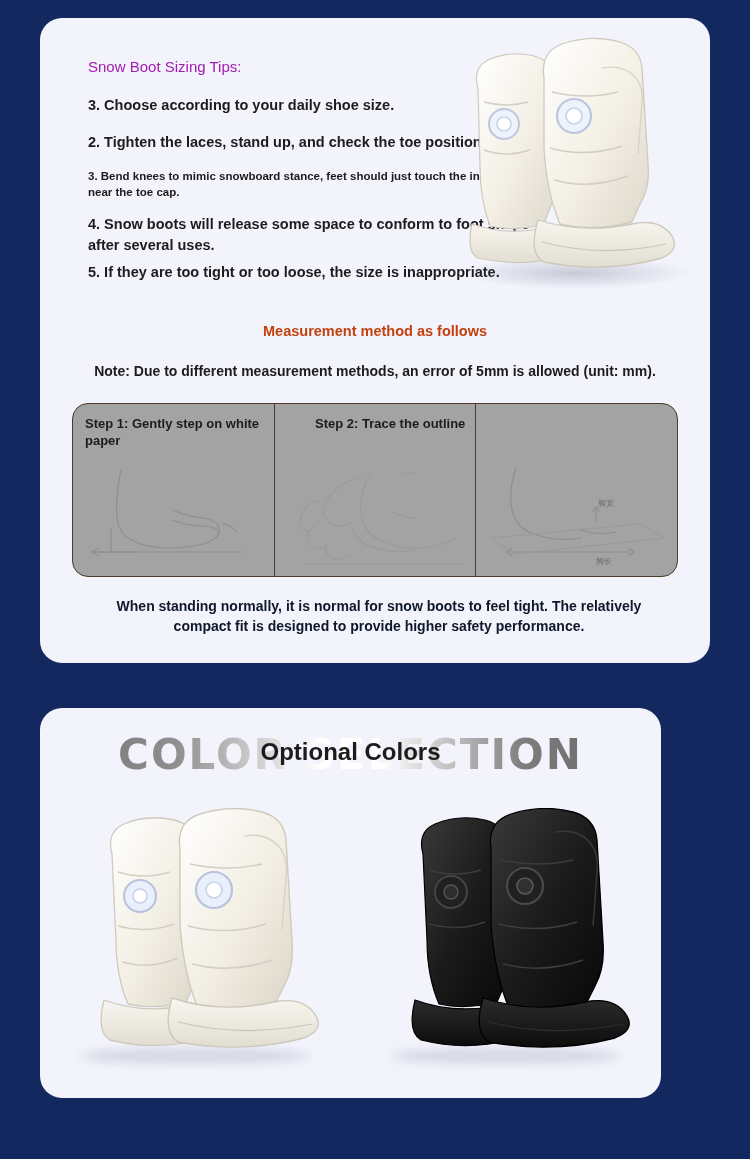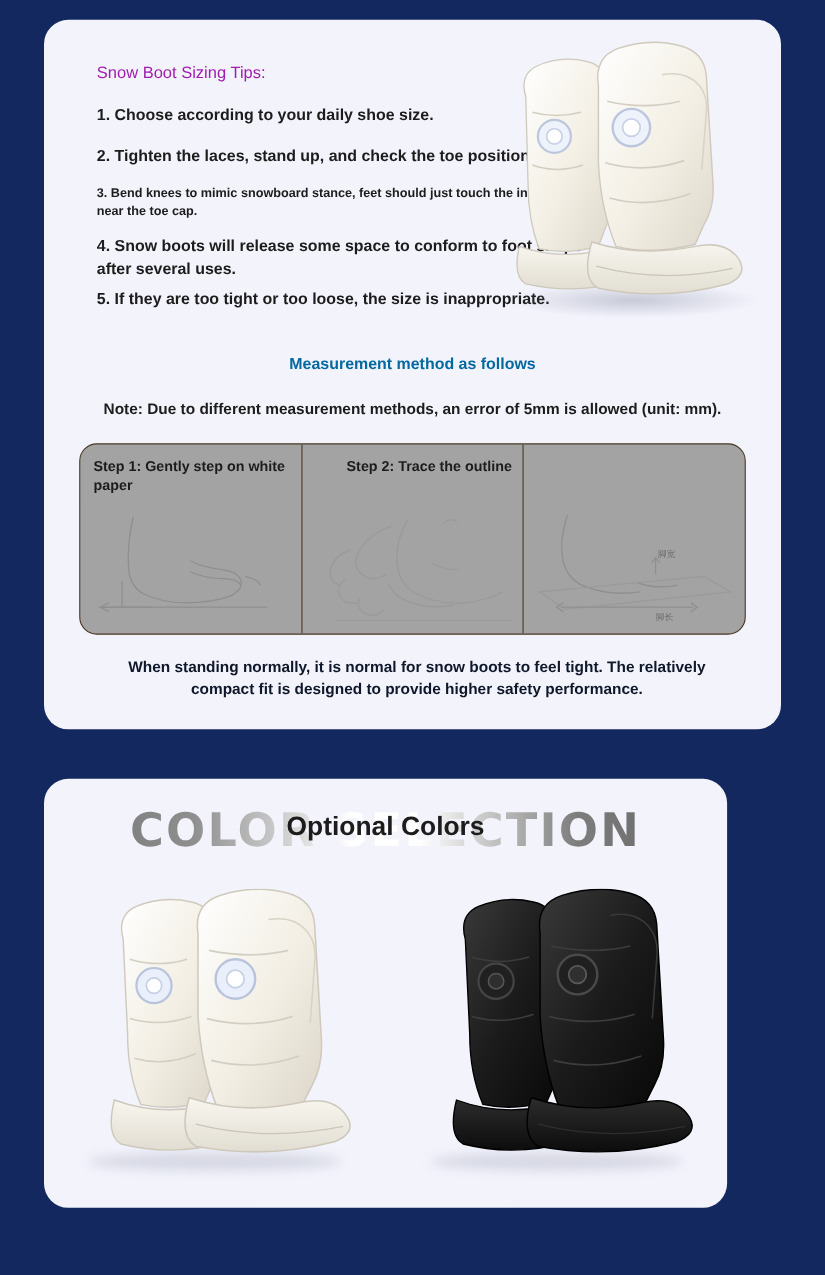--- a/index.html
+++ b/index.html
@@ -72,21 +72,21 @@
   }
 
   .measure-head {
     position: absolute;
     left: 0;
     right: 0;
     top: 305px;
     text-align: center;
     font-size: 14.5px;
     font-weight: bold;
-    color: #0369a1;
+    color: #c2410c;
   }
   .measure-note {
     position: absolute;
     left: 0;
     right: 0;
     top: 345px;
     text-align: center;
     font-size: 14px;
     font-weight: bold;
     color: #1c1c1c;
@@ -207,21 +207,21 @@
 </style>
 </head>
 <body>
 
 <div class="page">
 
   <div class="card-tips">
 
     <div class="tips-text">
       <div class="tips-title">Snow Boot Sizing Tips:</div>
-      <div class="tip-line">1. Choose according to your daily shoe size.</div>
+      <div class="tip-line">3. Choose according to your daily shoe size.</div>
       <div class="tip-line">2. Tighten the laces, stand up, and check the toe position.</div>
       <div class="tip-line small">3. Bend knees to mimic snowboard stance, feet should just touch the inner wall near the toe cap.</div>
       <div class="tip-line tight">4. Snow boots will release some space to conform to foot shape after several uses.</div>
       <div class="tip-line">5. If they are too tight or too loose, the size is inappropriate.</div>
     </div>
 
     <svg class="boot-hero" viewBox="0 0 280 270">
       <defs>
         <linearGradient id="wbody" x1="0" y1="0" x2="1" y2="1">
           <stop offset="0" stop-color="#ffffff"></stop>

